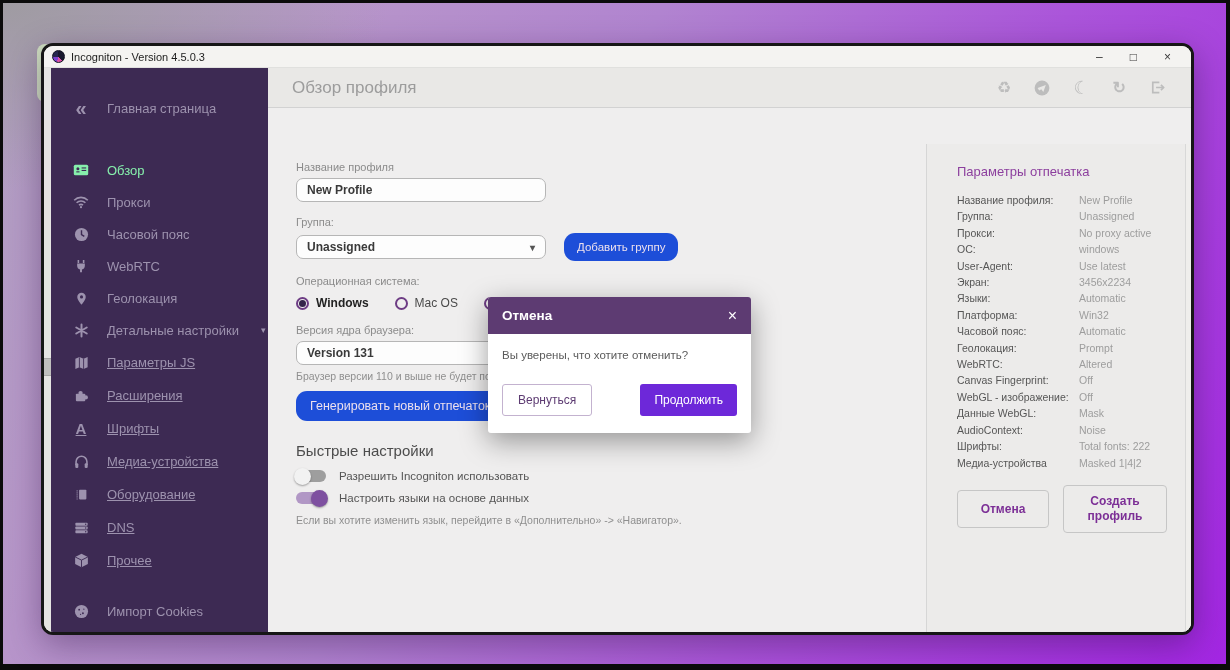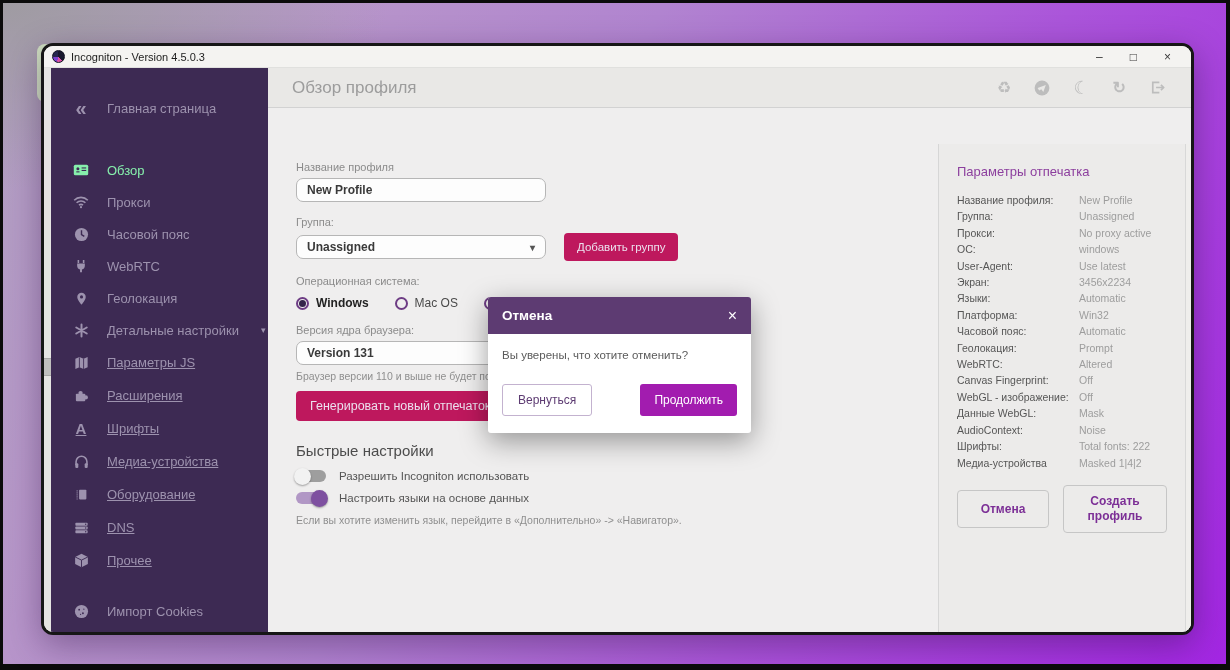--- a/index.html
+++ b/index.html
@@ -64,21 +64,21 @@
   
   .form-area { flex:1; padding:13px 20px 0 28px; background:#efeeee; }
   .field-label { font-size:11px; color:#8b8b8b; margin:14px 0 5px; }
   .text-input, .select { width:250px; height:24px; border:1px solid #b6b6b6;
     border-radius:7px; background:#fdfdfd; font-size:12px; color:#3a3a3a;
     padding:0 10px; display:flex; align-items:center;
     font-family:"Liberation Sans", sans-serif; font-weight:bold; }
   .select { justify-content:space-between; cursor:pointer; }
   .select .sel-caret { font-size:10px; color:#555; }
   .group-row { display:flex; align-items:center; gap:18px; }
-  .btn-dark { background:#be185d; color:#ece0ee; border:none; border-radius:4px;
+  .btn-dark { background:#1d4ed8; color:#ece0ee; border:none; border-radius:11px;
     font-size:11.5px; padding:0 13px; height:28px; cursor:pointer;
     font-family:"Liberation Sans", sans-serif; }
   .radio-row { display:flex; gap:26px; align-items:center; margin:9px 0 1px; }
   .radio { display:flex; gap:7px; align-items:center; font-size:12px; color:#4a4a4a; cursor:pointer; }
   .radio-circle { width:13px; height:13px; border:2px solid #6d3c84; border-radius:50%; flex:0 0 13px; }
   .radio-circle.checked::after { content:""; display:block; width:7px; height:7px;
     margin:1px; border-radius:50%; background:#35254a; }
   .radio.selected .radio-label { font-weight:bold; color:#222; }
   .hint { font-size:10.5px; color:#8f8f8f; margin-top:5px; white-space:nowrap; overflow:hidden; }
   .btn-generate { margin-top:9px; height:30px; font-size:12.5px; padding:0 14px; }
@@ -88,21 +88,21 @@
   .toggle.off { background:#9e9e9e; }
   .toggle.off .knob { left:-2px; background:#f2f2f2; }
   .toggle.on { background:#b197c5; }
   .toggle.on .knob { right:-2px; background:#7e50a0; }
   .knob { position:absolute; top:-2.5px; width:17px; height:17px; border-radius:50%;
     box-shadow:0 1px 2px rgba(0,0,0,.35); }
   .lang-hint { margin-top:2px; }
 
   
   .right-panel { flex:0 0 245px; background:#ecebea; border-left:1px solid #d6d6d6;
-    padding:20px 24px 0 18px; position:relative; }
+    padding:20px 24px 0 30px; position:relative; }
   .right-panel::after { content:""; position:absolute; top:0; bottom:0; right:0;
     width:5px; background:#efeeec; border-left:1px solid #d8d8d8; }
   .fp-title { font-size:13px; color:#8c3f9e; margin-bottom:13px; }
   .fp-row { display:flex; font-size:10.5px; line-height:16.4px; }
   .fp-key { flex:0 0 122px; color:#565656; }
   .fp-val { color:#9d9d9d; }
   .fp-buttons { display:flex; gap:14px; margin-top:14px; align-items:center; }
   .btn-outline { border:1px solid #c6c6c6; border-radius:4px; background:transparent;
     color:#7c2f96; font-weight:bold; font-size:12px; cursor:pointer; text-align:center;
     font-family:"Liberation Sans", sans-serif; }
@@ -114,21 +114,21 @@
     border-radius:3px; box-shadow:0 8px 28px rgba(0,0,0,.38); z-index:20; }
   .modal-header { height:37px; background:#5d3b72; color:#fff; display:flex;
     align-items:center; padding:0 14px; font-size:13.5px; font-weight:bold;
     border-radius:3px 3px 0 0; }
   .modal-close { margin-left:auto; font-size:16px; font-weight:normal; cursor:pointer; }
   .modal-body { padding:15px 14px 17px; }
   .modal-msg { font-size:11.5px; color:#5a5a5a; }
   .modal-buttons { display:flex; justify-content:space-between; margin-top:23px; }
   .btn-back { background:#fff; border:1px solid #c3b2cf; border-radius:3px; color:#5d3b72;
     font-size:12px; padding:8px 15px; cursor:pointer; font-family:"Liberation Sans", sans-serif; }
-  .btn-continue { background:#a21caf; color:#fff; border:none; border-radius:3px;
+  .btn-continue { background:#6d28d9; color:#fff; border:none; border-radius:3px;
     font-size:12px; padding:8px 14px; cursor:pointer; font-family:"Liberation Sans", sans-serif; }
 
   svg { display:block; }
 </style>
 </head>
 <body>
 
 <div class="desktop">
   <div class="green-sliver"></div>
 

